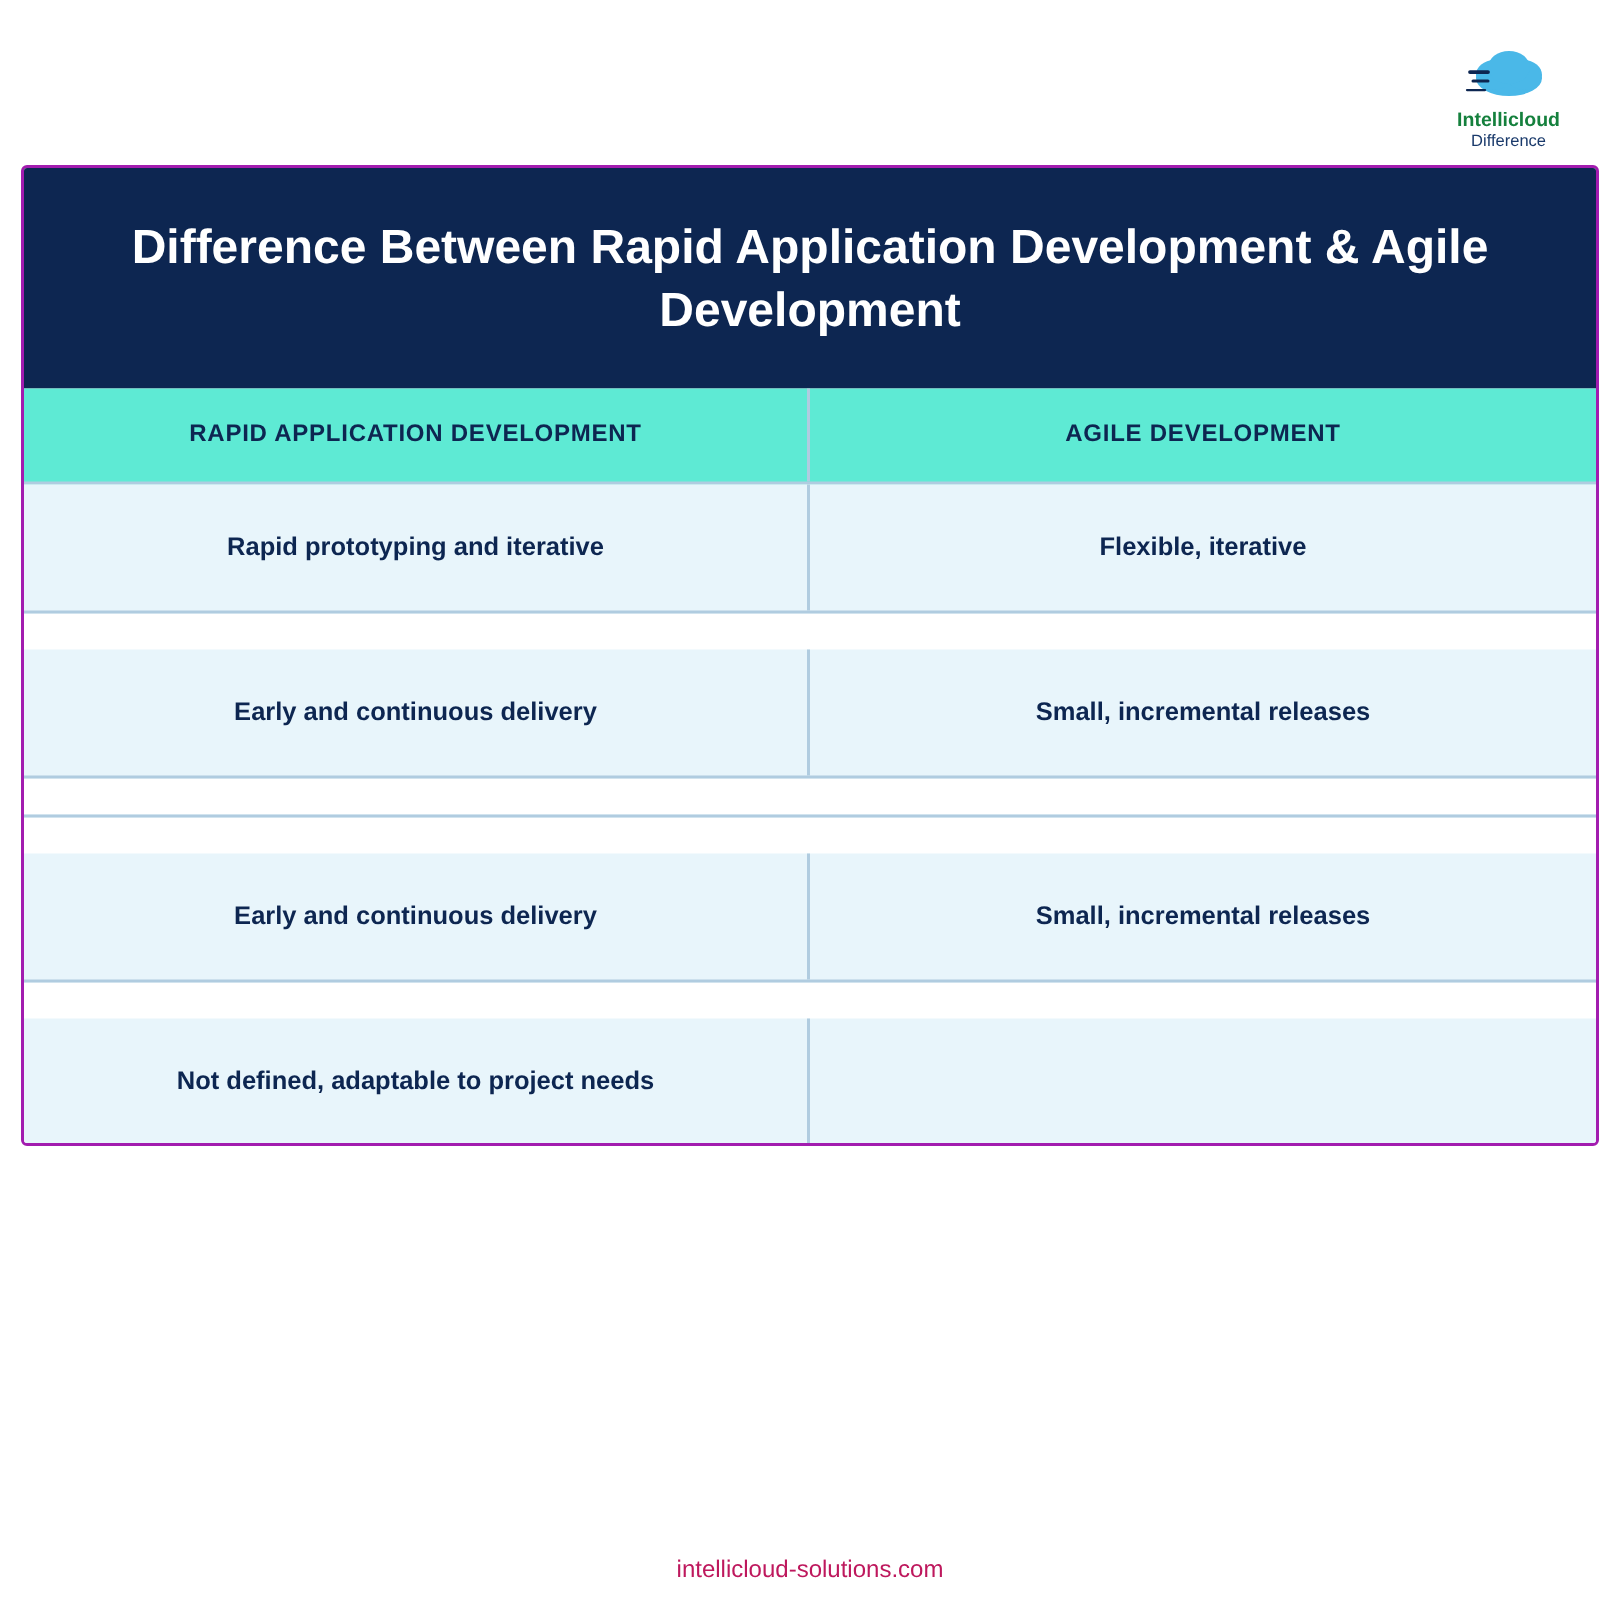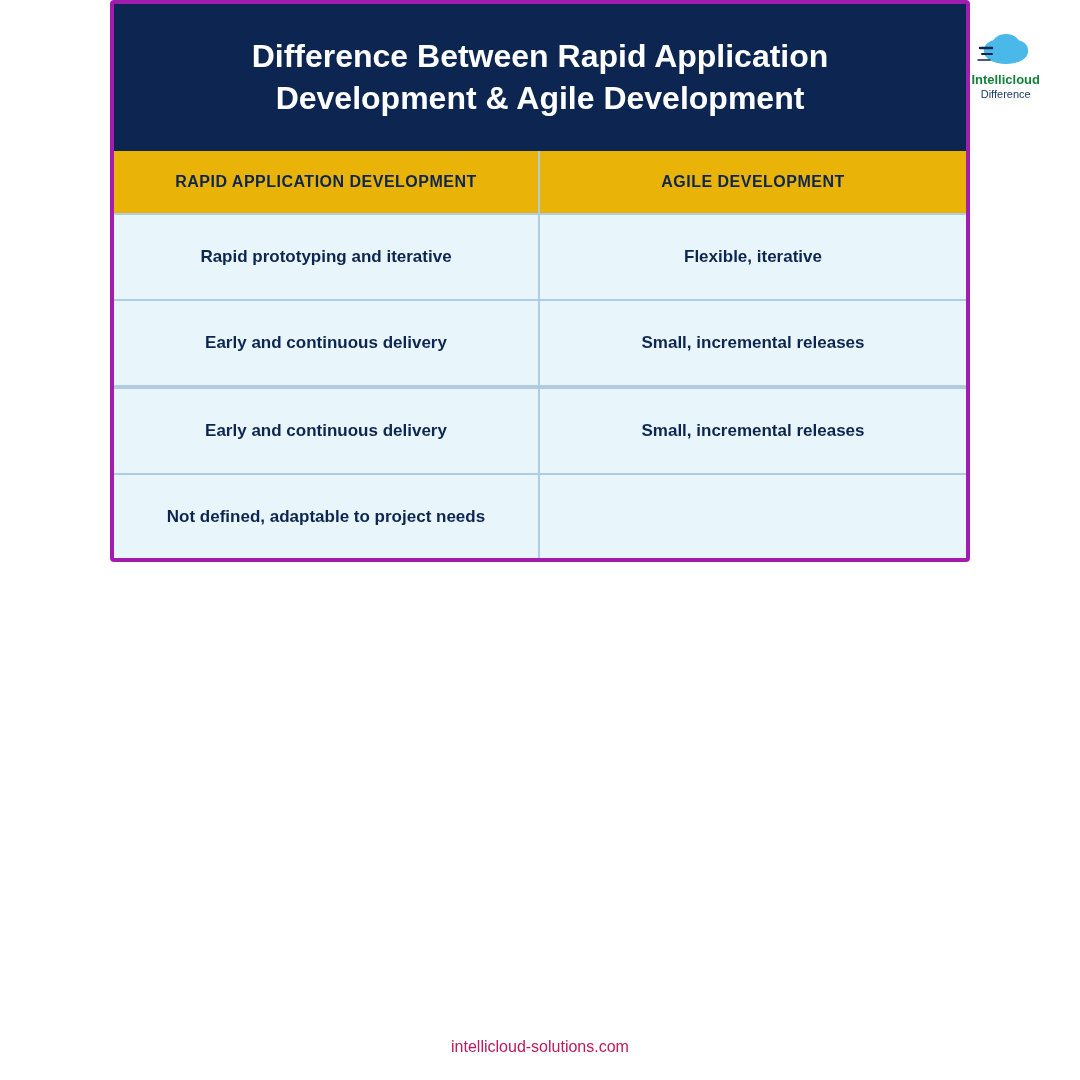--- a/index.html
+++ b/index.html
@@ -34,63 +34,65 @@
       margin-top: 4px;
     }
 
     .logo-sub {
       font-size: 11px;
       color: #1a3a6b;
       text-align: center;
     }
 
     .main-container {
-      width: 860px;
-      border: 4px solid #a21caf;
+      margin-top: 110px;
+      width: 1052px;
+      border: 2px solid #a21caf;
       border-radius: 4px;
       overflow: hidden;
     }
 
     .header-row {
       background: #0d2651;
       padding: 32px 40px;
       text-align: center;
     }
 
     .header-title {
       color: #ffffff;
       font-size: 32px;
       font-weight: 700;
       line-height: 1.3;
     }
 
     .col-headers {
       display: grid;
       grid-template-columns: 1fr 1fr;
-      background: #eab308;
+      background: #5eead4;
       border-bottom: 2px solid #b0cce0;
     }
 
     .col-header {
       padding: 22px 20px;
       text-align: center;
       font-size: 16px;
       font-weight: 800;
       color: #0d2651;
       letter-spacing: 0.5px;
       text-transform: uppercase;
     }
 
     .col-header:first-child {
       border-right: 2px solid #b0cce0;
     }
 
     .table-body {
       display: flex;
       flex-direction: column;
+      gap: 24px;
     }
 
     .table-row {
       display: grid;
       grid-template-columns: 1fr 1fr;
       border-bottom: 2px solid #b0cce0;
       background: #e8f5fb;
     }
 
     .table-row:last-child {

